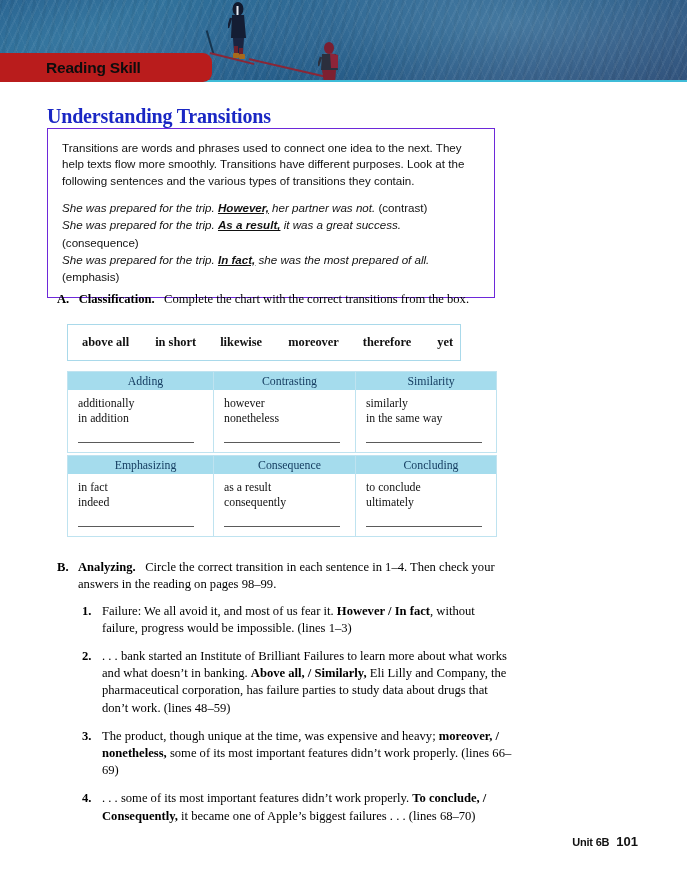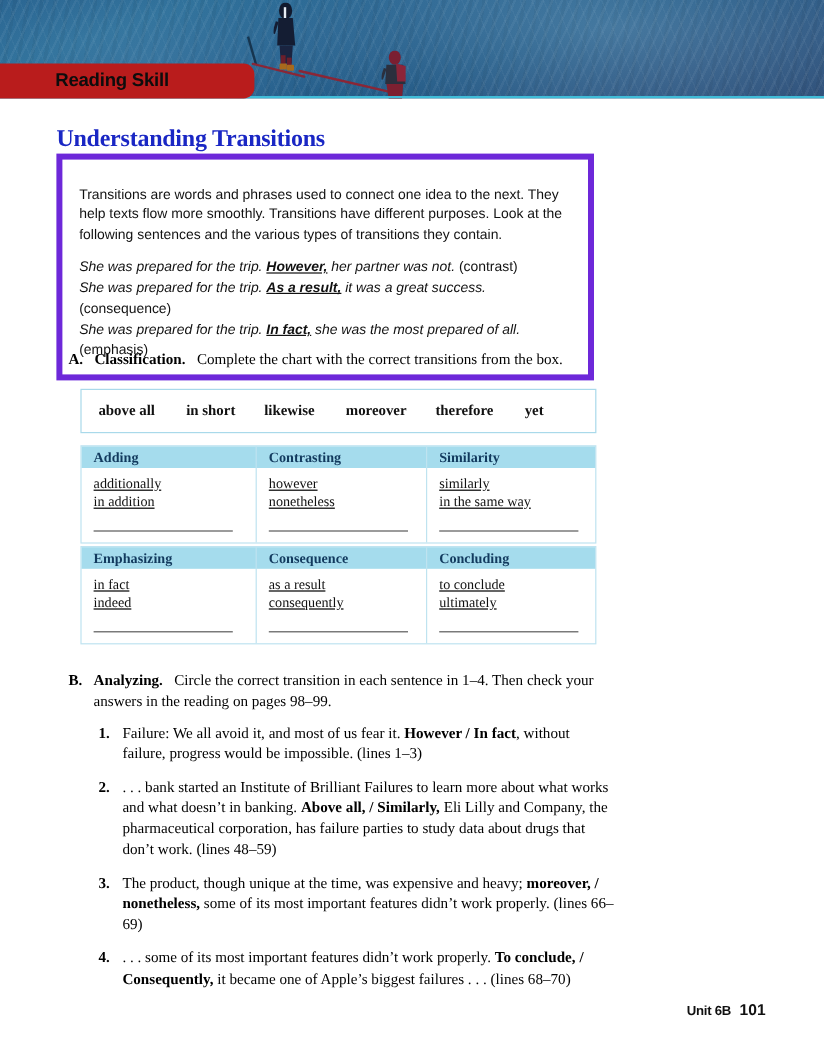--- a/index.html
+++ b/index.html
@@ -89,22 +89,22 @@
     font-size: 20px;
     color: #1a27c4;
     letter-spacing: -0.2px;
   }
 
   .intro-box {
     position: absolute;
     left: 47px; top: 128px;
     width: 448px;
     box-sizing: border-box;
-    border: 5px solid #6d28d9;
-    padding: 22px 14px 12px 14px;
+    border: 1px solid #6d28d9;
+    padding: 11px 14px 12px 14px;
     background: #fff;
   }
   .intro-para {
     font-family: "Liberation Sans", sans-serif;
     font-size: 11.6px;
     line-height: 16.4px;
     color: #111;
     margin: 0 0 10px 0;
   }
   .example-line {
@@ -125,21 +125,21 @@
     width: 450px;
     font-size: 12.6px;
     line-height: 16px;
   }
   .sec-letter { font-weight: bold; }
   .sec-title { font-weight: bold; }
 
   .wordbank {
     position: absolute;
     left: 67px; top: 324px;
-    width: 430px; height: 37px;
+    width: 394px; height: 37px;
     box-sizing: border-box;
     border: 1px solid #a9d9ea;
     background: #fff;
     display: flex;
     align-items: center;
   }
   .wordbank-item {
     font-weight: bold;
     font-size: 12.4px;
     color: #111;
@@ -162,27 +162,28 @@
   }
   .chart-1 { top: 371px; }
   .chart-2 { top: 455px; }
   .chart-head {
     display: flex;
     background: #a5dced;
     height: 18px;
   }
   .chart-head .cell {
     font-family: "Liberation Serif", serif;
-    font-weight: bold;
+    font-weight: normal;
     font-size: 11.8px;
     color: #123a5e;
     padding: 2px 0 0 10px;
     box-sizing: border-box;
-  }
-  .chart-body { display: flex; height: 62px; text-decoration: underline; }
+    text-align: center;
+  }
+  .chart-body { display: flex; height: 62px; }
   .chart-body .cell {
     padding: 6px 0 0 10px;
     box-sizing: border-box;
     position: relative;
   }
   .c1 { width: 146px; border-right: 1px solid #bfe3f0; }
   .c2 { width: 142px; border-right: 1px solid #bfe3f0; }
   .c3 { width: 140px; }
   .chart-body .word {
     font-size: 11.8px;

